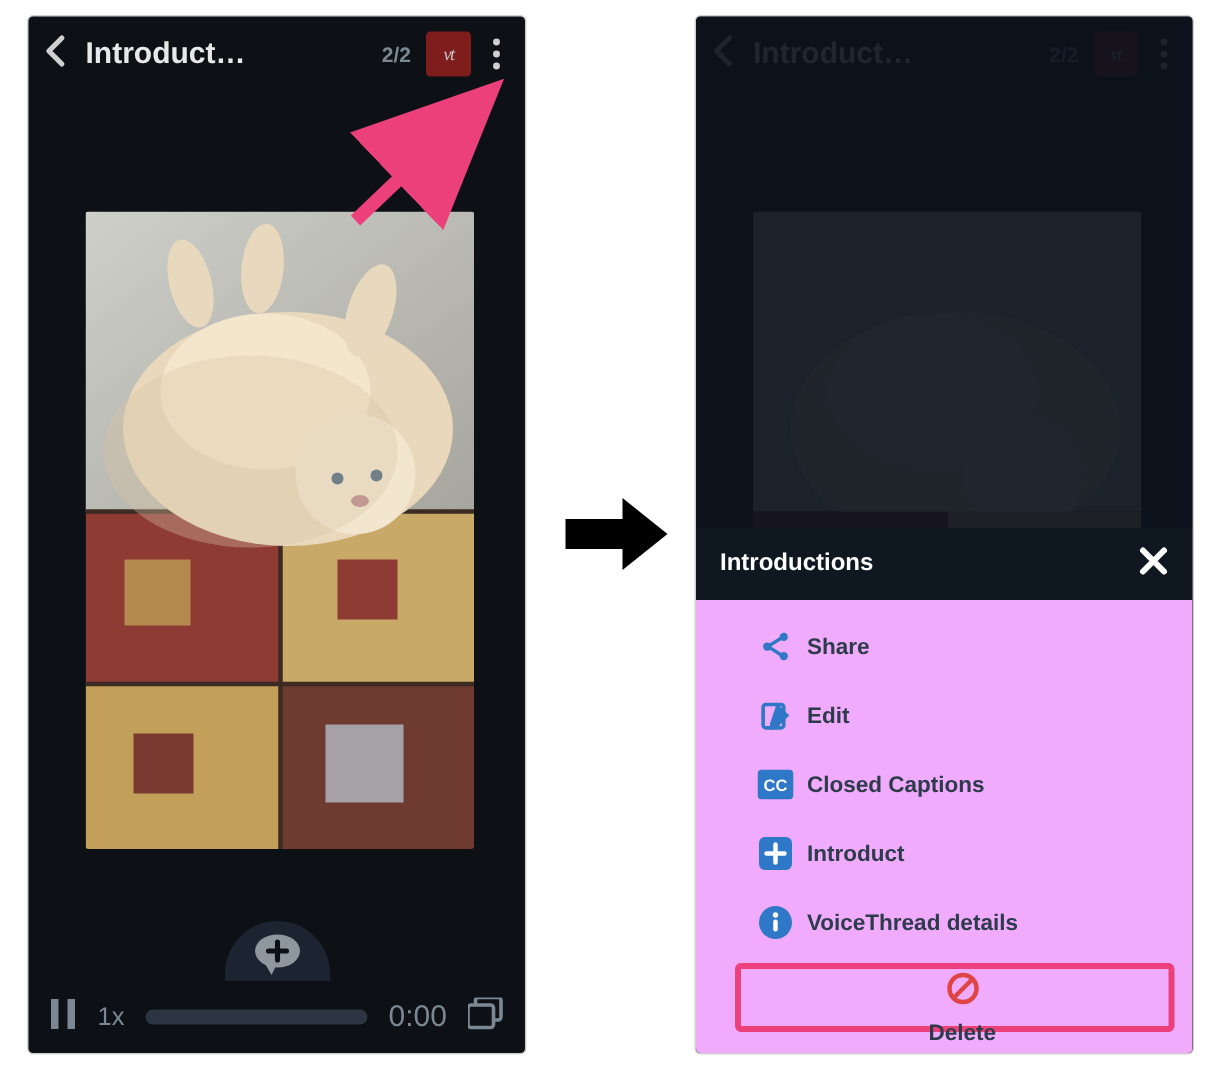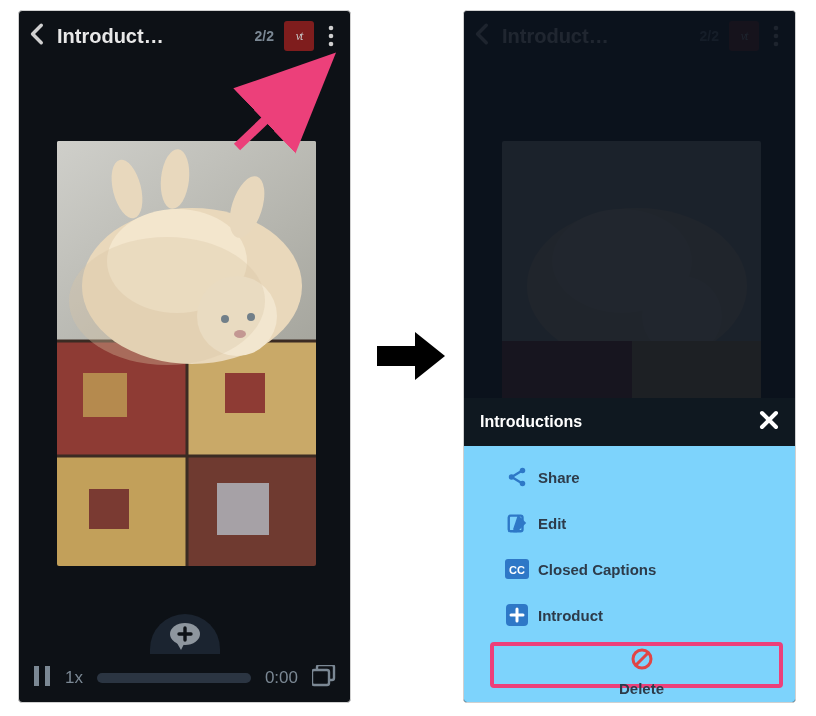--- a/index.html
+++ b/index.html
@@ -113,21 +113,21 @@
     gap:14px;
     color:var(--muted);
   }
   .speed{font-size:17px;}
   .scrub{
     flex:1 1 auto;
     height:10px;
     border-radius:10px;
     background:#2b3542;
   }
-  .time{font-size:17px;}
+  .time{font-size:20px;}
 
   
   .annot-arrow{
     position:absolute;
     z-index:50;
   }
 
   
   .xarrow{
     position:absolute;
@@ -137,21 +137,21 @@
 
   
   .right .scrim{
     position:absolute;
     inset:0;
     background:rgba(10,18,30,0.76);
   }
   .menu{
     position:absolute;
     left:0;right:0;bottom:0;
-    background:#7dd3fc;
+    background:#f0abfc;
   }
   .menu-hdr{
     height:48px;
     background:#0f1820;
     display:flex;align-items:center;
     padding:0 16px;
     color:#fff;
   }
   .menu-title{
     flex:1 1 auto;
@@ -369,20 +369,30 @@
         </div>
         <div class="menu-item">
           <span class="mi-icon">
             <svg width="22" height="22" viewBox="0 0 22 22">
                 <rect x="0" y="0" width="22" height="22" rx="4" fill="#2e78c7"></rect>
                 <path d="M11 5 v12 M5 11 h12" stroke="#fff" stroke-width="3" stroke-linecap="round"></path>
               </svg>
           </span>
           <span>Introduct</span>
         </div>
+        <div class="menu-item">
+          <span class="mi-icon">
+            <svg width="22" height="22" viewBox="0 0 22 22">
+                <circle cx="11" cy="11" r="11" fill="#2e78c7"></circle>
+                <circle cx="11" cy="6" r="1.8" fill="#fff"></circle>
+                <rect x="9.5" y="9" width="3" height="8" rx="1.5" fill="#fff"></rect>
+              </svg>
+          </span>
+          <span>VoiceThread details</span>
+        </div>
         <div class="menu-item mi-delete">
           <span class="mi-icon">
             <svg width="22" height="22" viewBox="0 0 22 22">
                 <circle cx="11" cy="11" r="9" fill="none" stroke="#e04545" stroke-width="3"></circle>
                 <line x1="5" y1="17" x2="17" y2="5" stroke="#e04545" stroke-width="3"></line>
               </svg>
           </span>
           <span>Delete</span>
         </div>
       </div>

